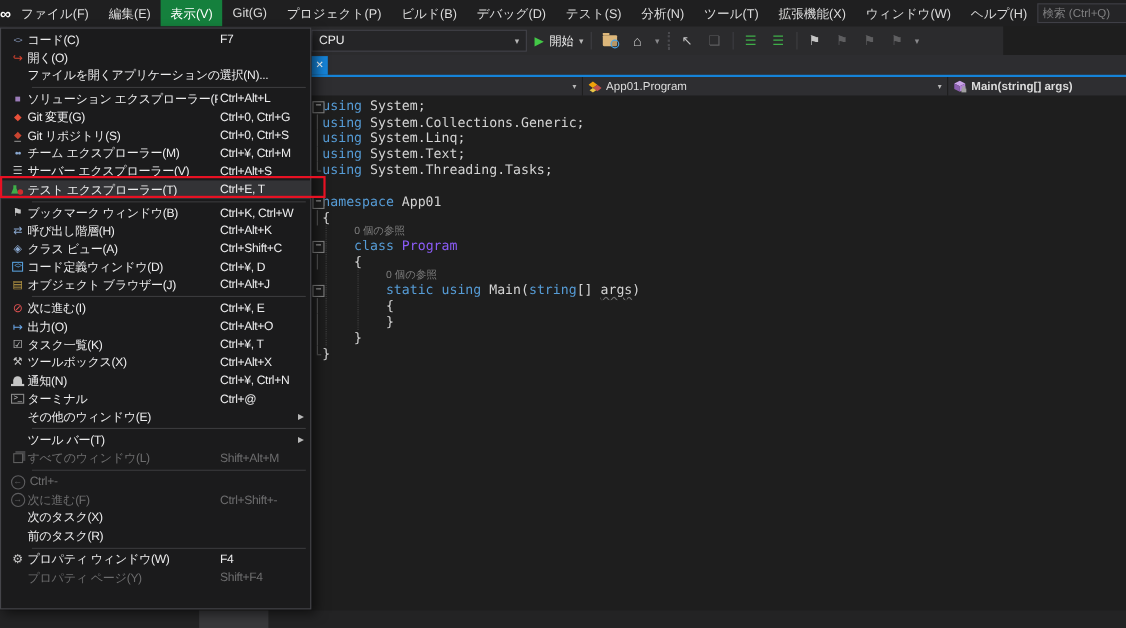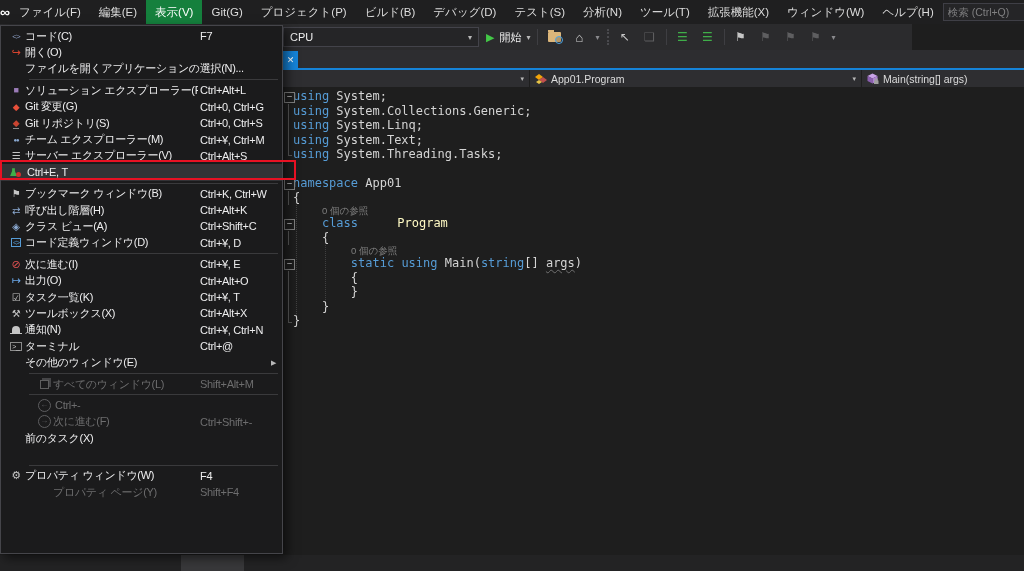--- a/index.html
+++ b/index.html
@@ -51,56 +51,56 @@
     color:#fff;font-size:9px;display:flex;align-items:center;justify-content:center;}
   .tab-underline{position:absolute;left:283px;right:0;top:18px;height:2px;background:#1583d8;}
 
   
   .navbar{position:absolute;left:283px;top:70px;width:741px;height:17px;background:#2e2e31;
     display:flex;color:#dcdcdc;font-size:10.5px;}
   .nav-sec{display:flex;align-items:center;padding:0 5px;position:relative;border-right:1px solid #1e1e1e;}
   .nav-sec .arr{font-size:7px;color:#b8b8b8;margin-left:auto;padding-left:6px;}
   .nav-sec.s1{width:247px;}
   .nav-sec.s2{width:332px;}
-  .nav-sec.s3{flex:1;border-right:none;}
+  .nav-sec.s3{flex:1;border-right:none;font-weight:bold;}
   .nav-ic{margin-right:4px;display:inline-flex;}
 
   
   .editor{position:absolute;left:283px;top:87px;width:741px;height:468px;background:#1e1e1e;overflow:hidden;}
   .code-lines{position:absolute;left:0;top:2px;right:0;}
   .code-line{display:flex;height:14.5px;line-height:14.5px;
     font-family:"DejaVu Sans Mono","Liberation Mono",monospace;font-size:12px;white-space:pre;}
   .code-line.lens{height:11px;line-height:11px;align-items:flex-end;}
   .fold{flex:none;width:10px;position:relative;}
   .fold.m::before{content:"−";position:absolute;left:1px;top:50%;margin-top:-4.5px;width:9px;height:9px;
     border:1px solid #808080;color:#c8c8c8;background:#1e1e1e;font-size:9px;line-height:7px;
     text-align:center;z-index:2;}
   .fold.l::before{content:"";position:absolute;left:5px;top:0;bottom:0;border-left:1px solid #585858;}
   .fold.e::before{content:"";position:absolute;left:5px;top:0;height:8px;border-left:1px solid #585858;}
   .fold.e::after{content:"";position:absolute;left:5px;top:8px;width:4px;border-top:1px solid #585858;}
   .tok-k{color:#569cd6;}
   .tok-p{color:#d4d4d4;}
-  .tok-t{color:#fef9c3;margin-left:32px;}
+  .tok-t{color:#8b5cf6;}
   .tok-a{color:#d4d4d4;text-decoration:underline wavy #707070 1px;text-underline-offset:2px;}
   .tok-c{color:#7f7f7f;font-family:"Liberation Sans","DejaVu Sans",sans-serif;font-size:9.5px;}
   .tok-g4{display:inline-block;width:29px;}
   .tok-g8{display:inline-block;width:58px;}
   .guide{position:absolute;border-left:1px dotted #404040;width:0;}
 
   
   .bottom-strip{position:absolute;left:0;top:555px;width:1024px;height:16px;background:#232324;}
   .bottom-band{position:absolute;left:181px;top:0;width:63px;height:16px;background:#38383a;}
 
   
   .view-menu{position:absolute;left:0;top:25px;width:283px;height:529px;background:#1b1b1c;
     border:1px solid #45454a;box-shadow:4px 4px 10px rgba(0,0,0,.55);padding-top:2px;z-index:10;}
   .menu-item{display:flex;align-items:center;height:16.4px;padding:0 4px 0 6px;
     color:#ededee;font-size:11px;letter-spacing:-0.3px;white-space:nowrap;}
   .menu-item.hl{background:#333336;}
-  .menu-item.disabled{color:#6d6d6e;margin-left:28px;}
+  .menu-item.disabled{color:#6d6d6e;}
   .mi-icon{flex:none;width:18px;height:16px;display:flex;align-items:center;justify-content:center;
     font-size:10px;position:relative;}
   .mi-label{flex:1;overflow:hidden;}
   .mi-shortcut{flex:none;width:80px;text-align:left;padding-left:2px;}
   .mi-shortcut:empty{width:0;padding:0;}
   .mi-sub{flex:none;font-size:7px;color:#b8b8b8;padding-right:2px;}
   .menu-sep{height:1px;background:#3a3a3c;margin:2px 4px 2px 28px;}
 
   
   .i-code::before{content:"<>";color:#8a9cc0;font-size:8px;letter-spacing:-1px;}
@@ -325,20 +325,21 @@
           <span class="mi-label">チーム エクスプローラー(M)</span>
           <span class="mi-shortcut">Ctrl+¥, Ctrl+M</span>
         </div>
         <div class="menu-item">
           <span class="mi-icon i-server-explorer"></span>
           <span class="mi-label">サーバー エクスプローラー(V)</span>
           <span class="mi-shortcut">Ctrl+Alt+S</span>
         </div>
         <div class="menu-item hl">
           <span class="mi-icon i-test-explorer"></span>
+          <span class="mi-label">テスト エクスプローラー(T)</span>
           <span class="mi-shortcut">Ctrl+E, T</span>
         </div>
         <div class="menu-sep"></div>
         <div class="menu-item">
           <span class="mi-icon i-bookmark-window"></span>
           <span class="mi-label">ブックマーク ウィンドウ(B)</span>
           <span class="mi-shortcut">Ctrl+K, Ctrl+W</span>
         </div>
         <div class="menu-item">
           <span class="mi-icon i-call-hierarchy"></span>
@@ -348,20 +349,25 @@
         <div class="menu-item">
           <span class="mi-icon i-class-view"></span>
           <span class="mi-label">クラス ビュー(A)</span>
           <span class="mi-shortcut">Ctrl+Shift+C</span>
         </div>
         <div class="menu-item">
           <span class="mi-icon i-code-definition"></span>
           <span class="mi-label">コード定義ウィンドウ(D)</span>
           <span class="mi-shortcut">Ctrl+¥, D</span>
         </div>
+        <div class="menu-item">
+          <span class="mi-icon i-object-browser"></span>
+          <span class="mi-label">オブジェクト ブラウザー(J)</span>
+          <span class="mi-shortcut">Ctrl+Alt+J</span>
+        </div>
         <div class="menu-sep"></div>
         <div class="menu-item">
           <span class="mi-icon i-error-list"></span>
           <span class="mi-label">次に進む(I)</span>
           <span class="mi-shortcut">Ctrl+¥, E</span>
         </div>
         <div class="menu-item">
           <span class="mi-icon i-output"></span>
           <span class="mi-label">出力(O)</span>
           <span class="mi-shortcut">Ctrl+Alt+O</span>
@@ -386,42 +392,49 @@
           <span class="mi-label">ターミナル</span>
           <span class="mi-shortcut">Ctrl+@</span>
         </div>
         <div class="menu-item">
           <span class="mi-icon"></span>
           <span class="mi-label">その他のウィンドウ(E)</span>
           <span class="mi-shortcut"></span>
           <span class="mi-sub">▶</span>
         </div>
         <div class="menu-sep"></div>
+        <div class="menu-item">
+          <span class="mi-icon"></span>
+          <span class="mi-label">ツール バー(T)</span>
+          <span class="mi-shortcut"></span>
+          <span class="mi-sub">▶</span>
+        </div>
         <div class="menu-item disabled">
           <span class="mi-icon i-all-windows"></span>
           <span class="mi-label">すべてのウィンドウ(L)</span>
           <span class="mi-shortcut">Shift+Alt+M</span>
         </div>
         <div class="menu-sep"></div>
         <div class="menu-item disabled">
           <span class="mi-icon i-navigate-backward"></span>
           <span class="mi-shortcut">Ctrl+-</span>
         </div>
         <div class="menu-item disabled">
           <span class="mi-icon i-navigate-forward"></span>
           <span class="mi-label">次に進む(F)</span>
           <span class="mi-shortcut">Ctrl+Shift+-</span>
         </div>
         <div class="menu-item">
           <span class="mi-icon"></span>
-          <span class="mi-label">前のタスク(X)</span>
-          <span class="mi-shortcut"></span>
-        </div>
-        <div class="menu-item">
-          <span class="mi-icon"></span>
+          <span class="mi-label">次のタスク(X)</span>
+          <span class="mi-shortcut"></span>
+        </div>
+        <div class="menu-item">
+          <span class="mi-icon"></span>
+          <span class="mi-label">前のタスク(R)</span>
           <span class="mi-shortcut"></span>
         </div>
         <div class="menu-sep"></div>
         <div class="menu-item">
           <span class="mi-icon i-properties-window"></span>
           <span class="mi-label">プロパティ ウィンドウ(W)</span>
           <span class="mi-shortcut">F4</span>
         </div>
         <div class="menu-item disabled">
           <span class="mi-icon"></span>

